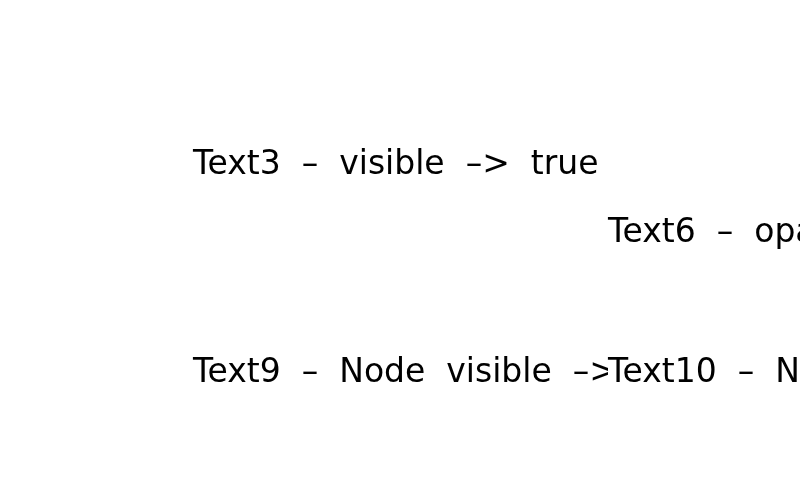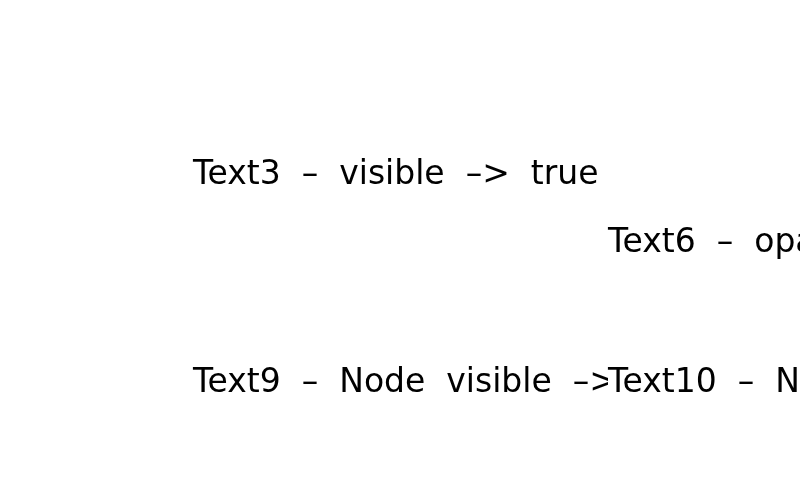--- a/index.html
+++ b/index.html
@@ -10,21 +10,21 @@
     width: 800px;
     height: 480px;
     background: #ffffff;
     overflow: hidden;
     position: relative;
     font-family: "DejaVu Sans", sans-serif;
   }
   #canvas {
     position: absolute;
     left: 0;
-    top: 14px;
+    top: 4px;
     width: 800px;
     height: 388px;
     overflow: hidden;
     background: #ffffff;
   }
   .text-label {
     position: absolute;
     white-space: pre;
     color: #000000;
     font-family: "DejaVu Sans", sans-serif;

